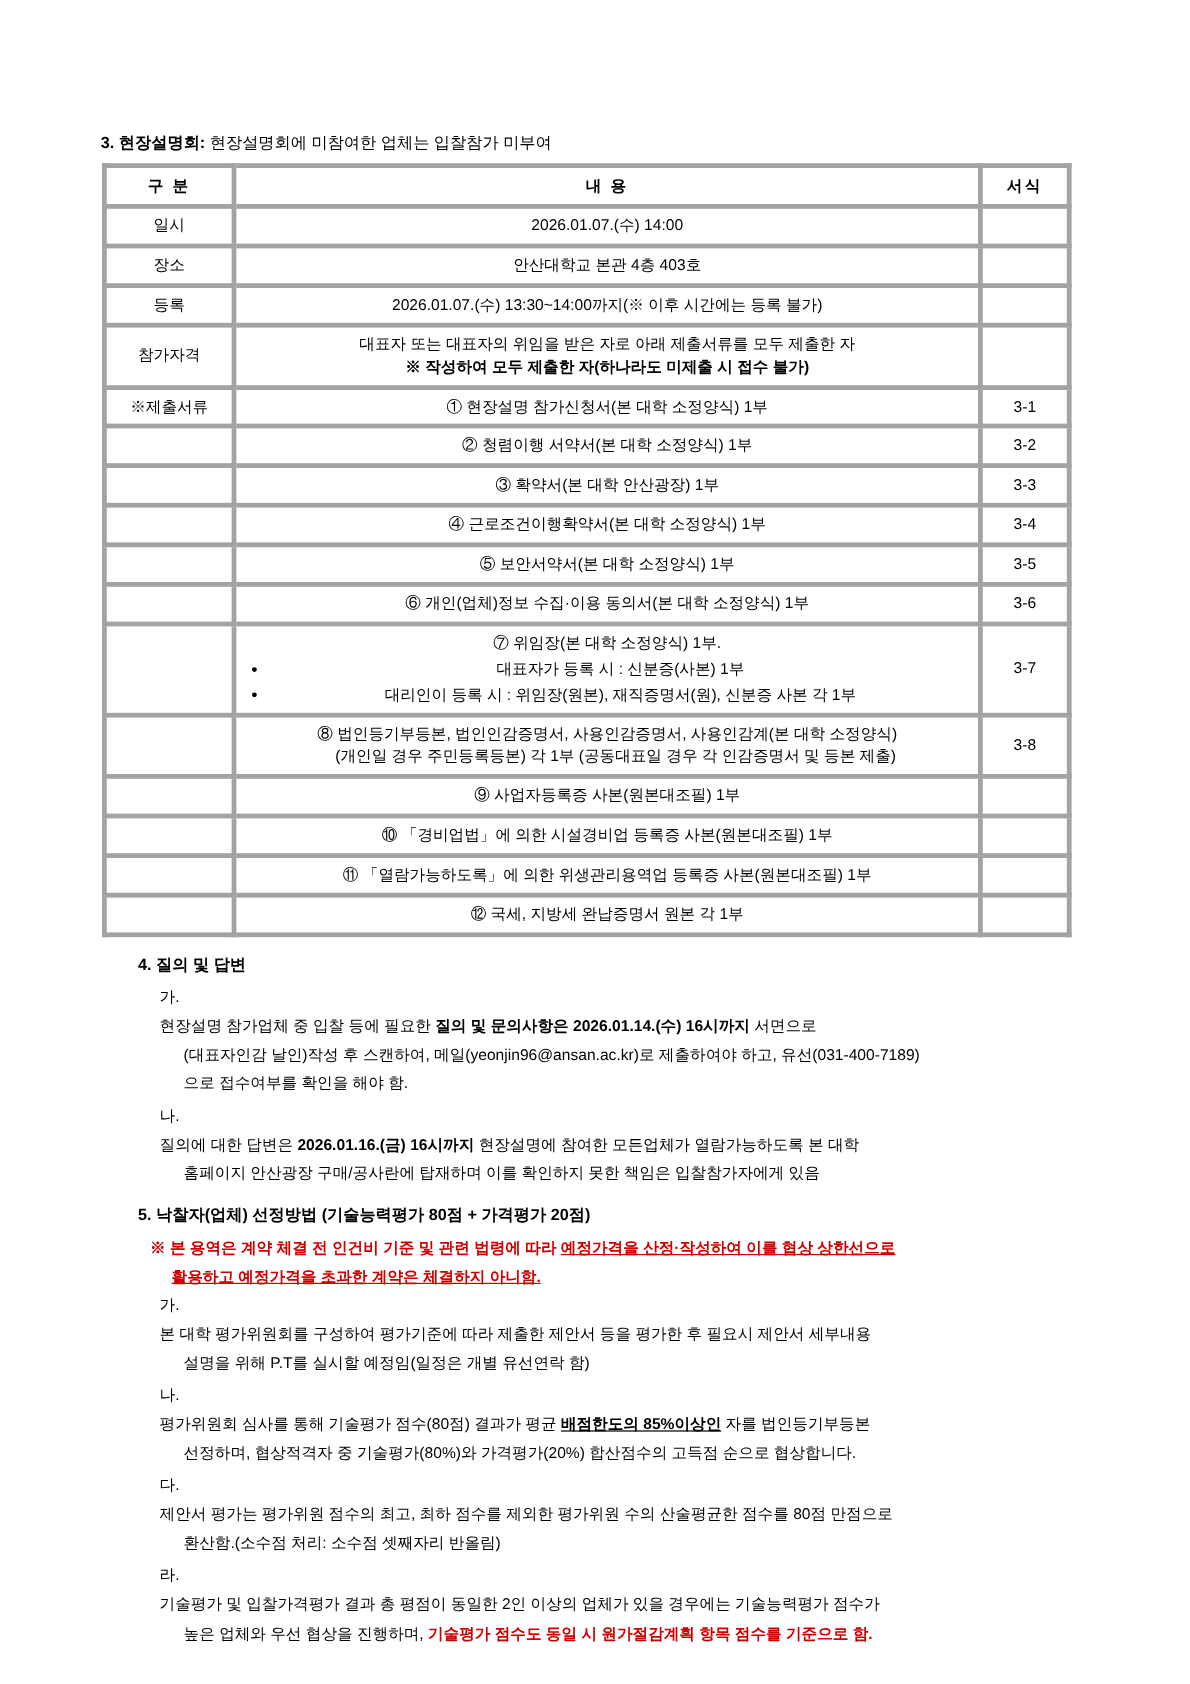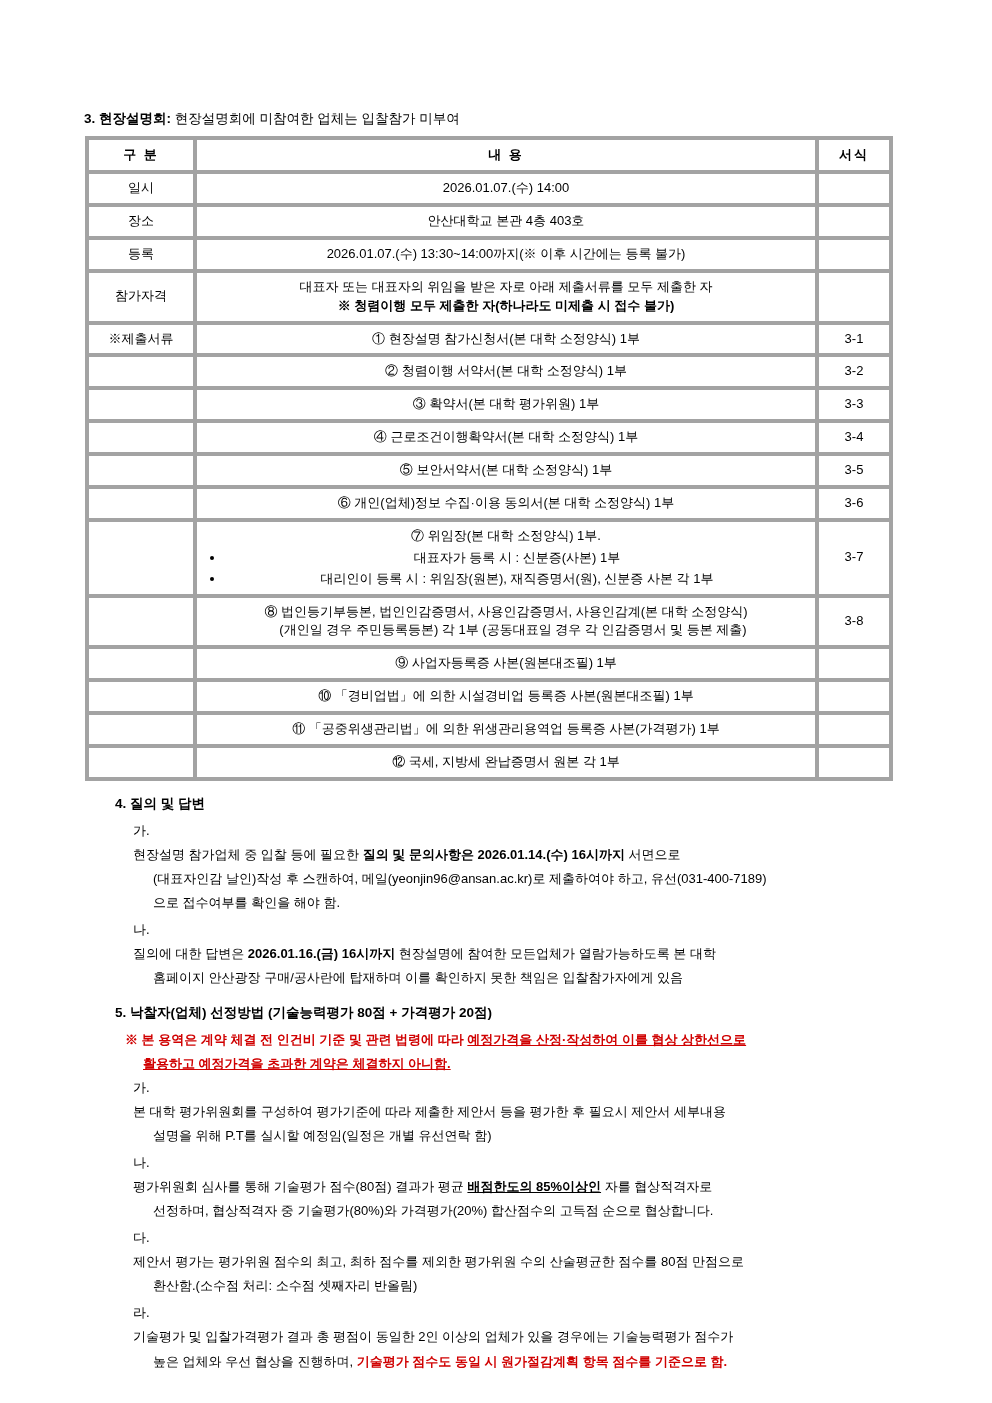--- a/index.html
+++ b/index.html
@@ -148,37 +148,37 @@
         </tr>
         <tr>
           <td class="col-gubun center">등록</td>
           <td class="cell-body">2026.01.07.(수) 13:30~14:00까지(※ 이후 시간에는 등록 불가)</td>
           <td class="col-seosik center"></td>
         </tr>
         <tr>
           <td class="col-gubun center">참가자격</td>
           <td class="cell-body">
             <span class="ln">대표자 또는 대표자의 위임을 받은 자로 아래 제출서류를 모두 제출한 자</span>
-            <span class="ln"><span class="bold">※ 청렴이행 모두 제출한 자</span><span class="bold">(하나라도 미제출 시 접수 불가)</span></span>
+            <span class="ln"><span class="bold">※ 작성하여 모두 제출한 자</span><span class="bold">(하나라도 미제출 시 접수 불가)</span></span>
           </td>
           <td class="col-seosik center"></td>
         </tr>
         <tr>
           <td class="col-gubun center bold">※제출서류</td>
           <td class="cell-body">① 현장설명 참가신청서(본 대학 소정양식) 1부</td>
           <td class="col-seosik center">3-1</td>
         </tr>
         <tr>
           <td class="col-gubun center"></td>
           <td class="cell-body">② 청렴이행 서약서(본 대학 소정양식) 1부</td>
           <td class="col-seosik center">3-2</td>
         </tr>
         <tr>
           <td class="col-gubun center"></td>
-          <td class="cell-body">③ 확약서(본 대학 평가위원) 1부</td>
+          <td class="cell-body">③ 확약서(본 대학 안산광장) 1부</td>
           <td class="col-seosik center">3-3</td>
         </tr>
         <tr>
           <td class="col-gubun center"></td>
           <td class="cell-body">④ 근로조건이행확약서(본 대학 소정양식) 1부</td>
           <td class="col-seosik center">3-4</td>
         </tr>
         <tr>
           <td class="col-gubun center"></td>
           <td class="cell-body">⑤ 보안서약서(본 대학 소정양식) 1부</td>
@@ -213,21 +213,21 @@
           <td class="cell-body">⑨ 사업자등록증 사본(원본대조필) 1부</td>
           <td class="col-seosik center"></td>
         </tr>
         <tr>
           <td class="col-gubun center"></td>
           <td class="cell-body">⑩ 「경비업법」에 의한 시설경비업 등록증 사본(원본대조필) 1부</td>
           <td class="col-seosik center"></td>
         </tr>
         <tr>
           <td class="col-gubun center"></td>
-          <td class="cell-body">⑪ 「공중위생관리법」에 의한 위생관리용역업 등록증 사본(가격평가) 1부</td>
+          <td class="cell-body">⑪ 「열람가능하도록」에 의한 위생관리용역업 등록증 사본(원본대조필) 1부</td>
           <td class="col-seosik center"></td>
         </tr>
         <tr>
           <td class="col-gubun center"></td>
           <td class="cell-body">⑫ 국세, 지방세 완납증명서 원본 각 1부</td>
           <td class="col-seosik center"></td>
         </tr>
       </tbody>
     </table>
 
@@ -266,21 +266,21 @@
 
       <div class="item">
         <span class="marker">가.</span><span class="lines">
           <span class="ln">본 대학 평가위원회를 구성하여 평가기준에 따라 제출한 제안서 등을 평가한 후 필요시 제안서 세부내용</span>
           <span class="ln ind">설명을 위해 P.T를 실시할 예정임(일정은 개별 유선연락 함)</span>
         </span>
       </div>
 
       <div class="item">
         <span class="marker">나.</span><span class="lines">
-          <span class="ln"><span>평가위원회 심사를 통해 기술평가 점수(80점) 결과가 평균 </span><span class="bold ul">배점한도의 85%이상인</span><span> 자를 협상적격자로</span></span>
+          <span class="ln"><span>평가위원회 심사를 통해 기술평가 점수(80점) 결과가 평균 </span><span class="bold ul">배점한도의 85%이상인</span><span> 자를 법인등기부등본</span></span>
           <span class="ln ind">선정하며, 협상적격자 중 기술평가(80%)와 가격평가(20%) 합산점수의 고득점 순으로 협상합니다.</span>
         </span>
       </div>
 
       <div class="item">
         <span class="marker">다.</span><span class="lines">
           <span class="ln">제안서 평가는 평가위원 점수의 최고, 최하 점수를 제외한 평가위원 수의 산술평균한 점수를 80점 만점으로</span>
           <span class="ln ind">환산함.(소수점 처리: 소수점 셋째자리 반올림)</span>
         </span>
       </div>

